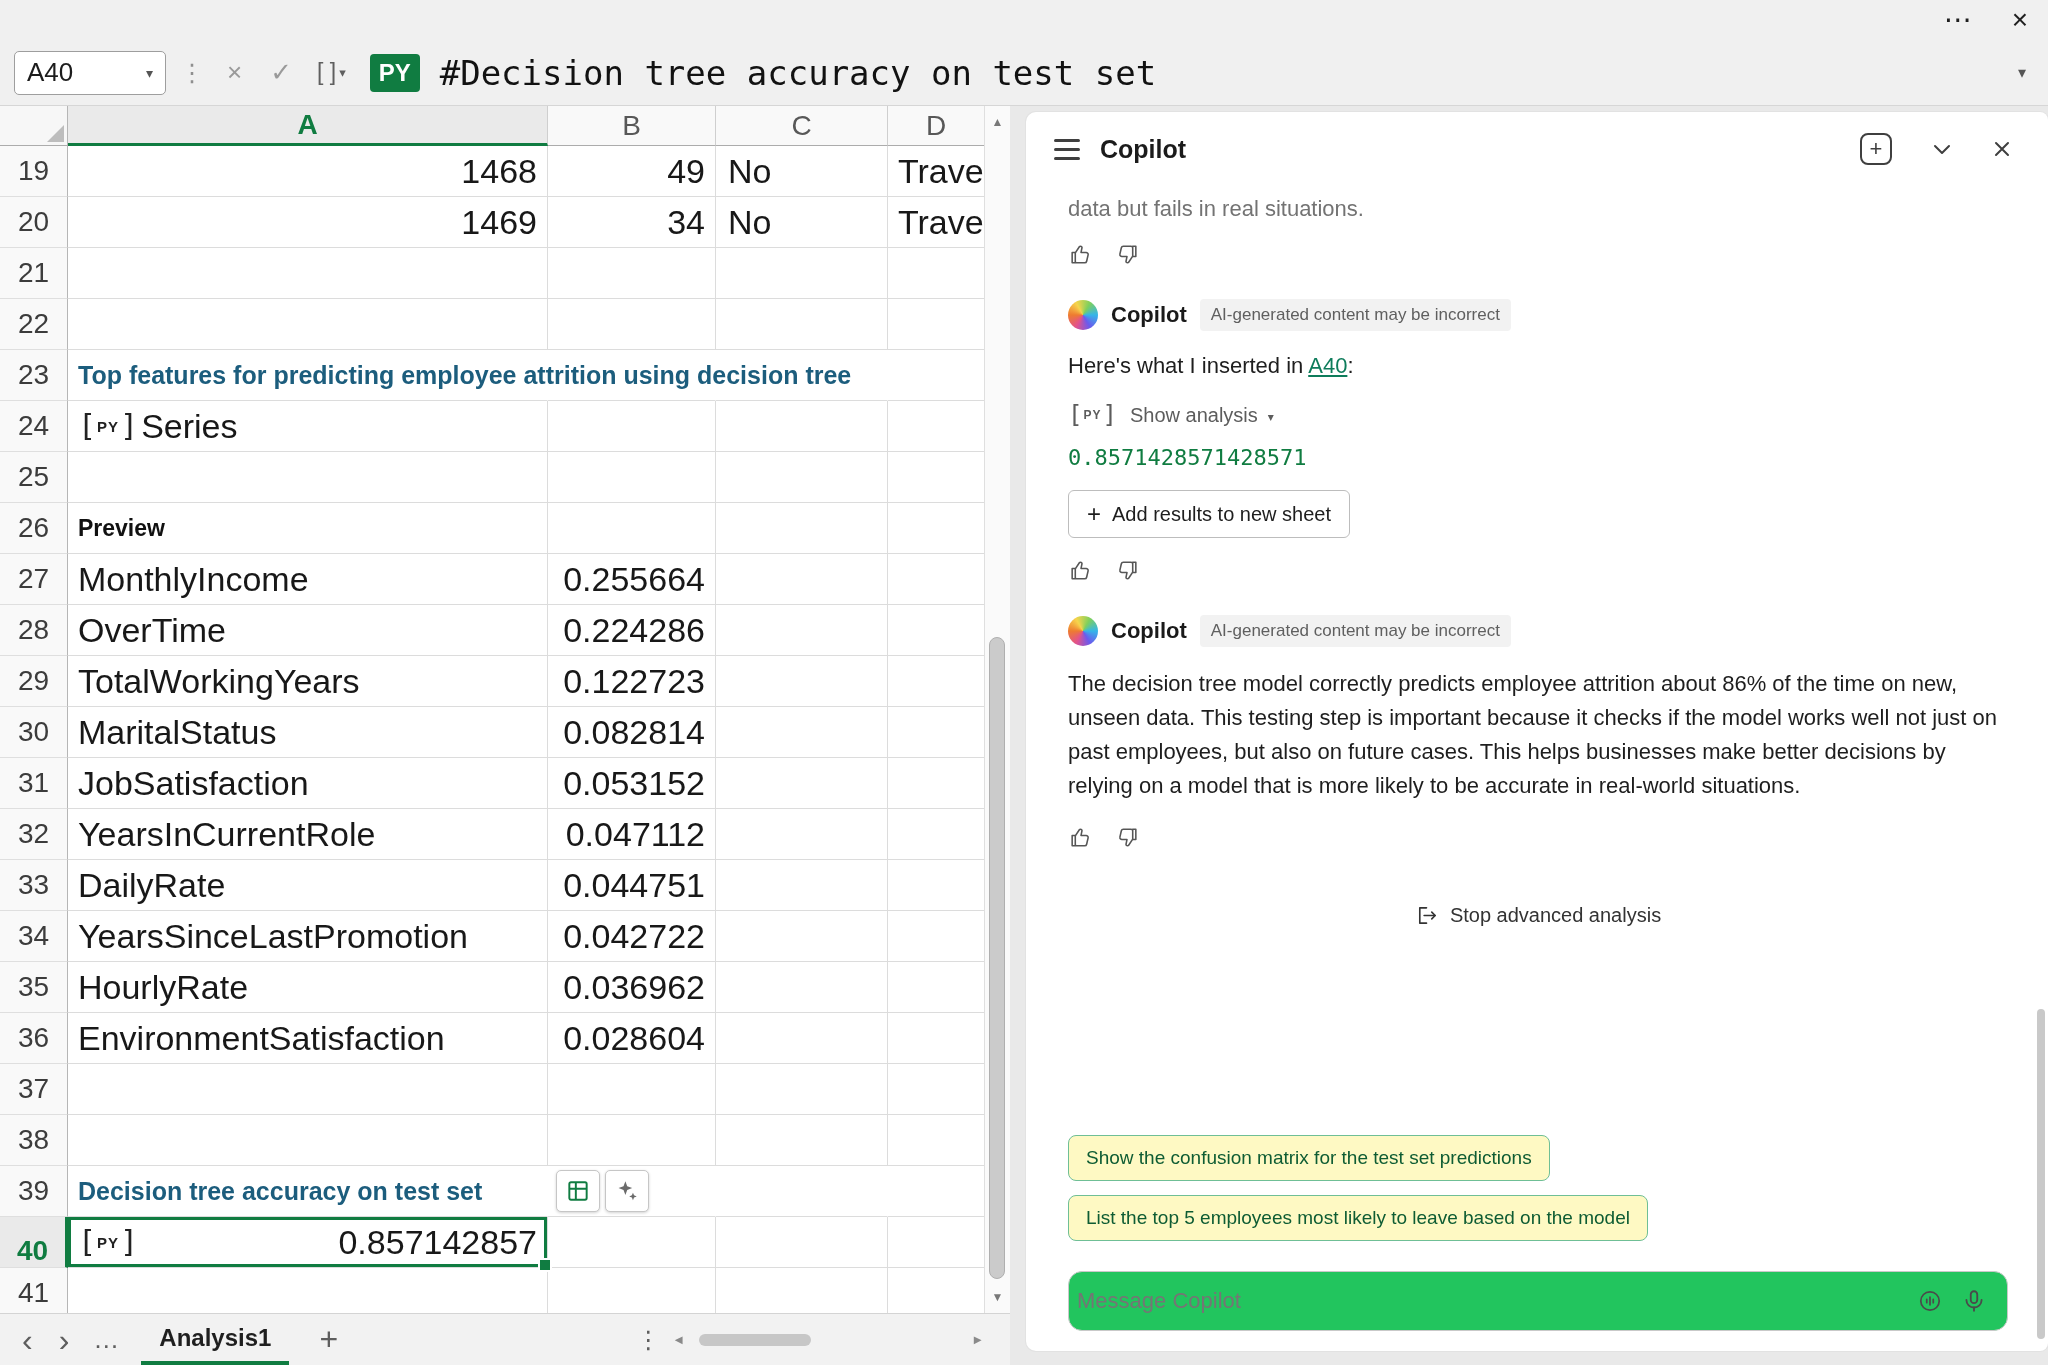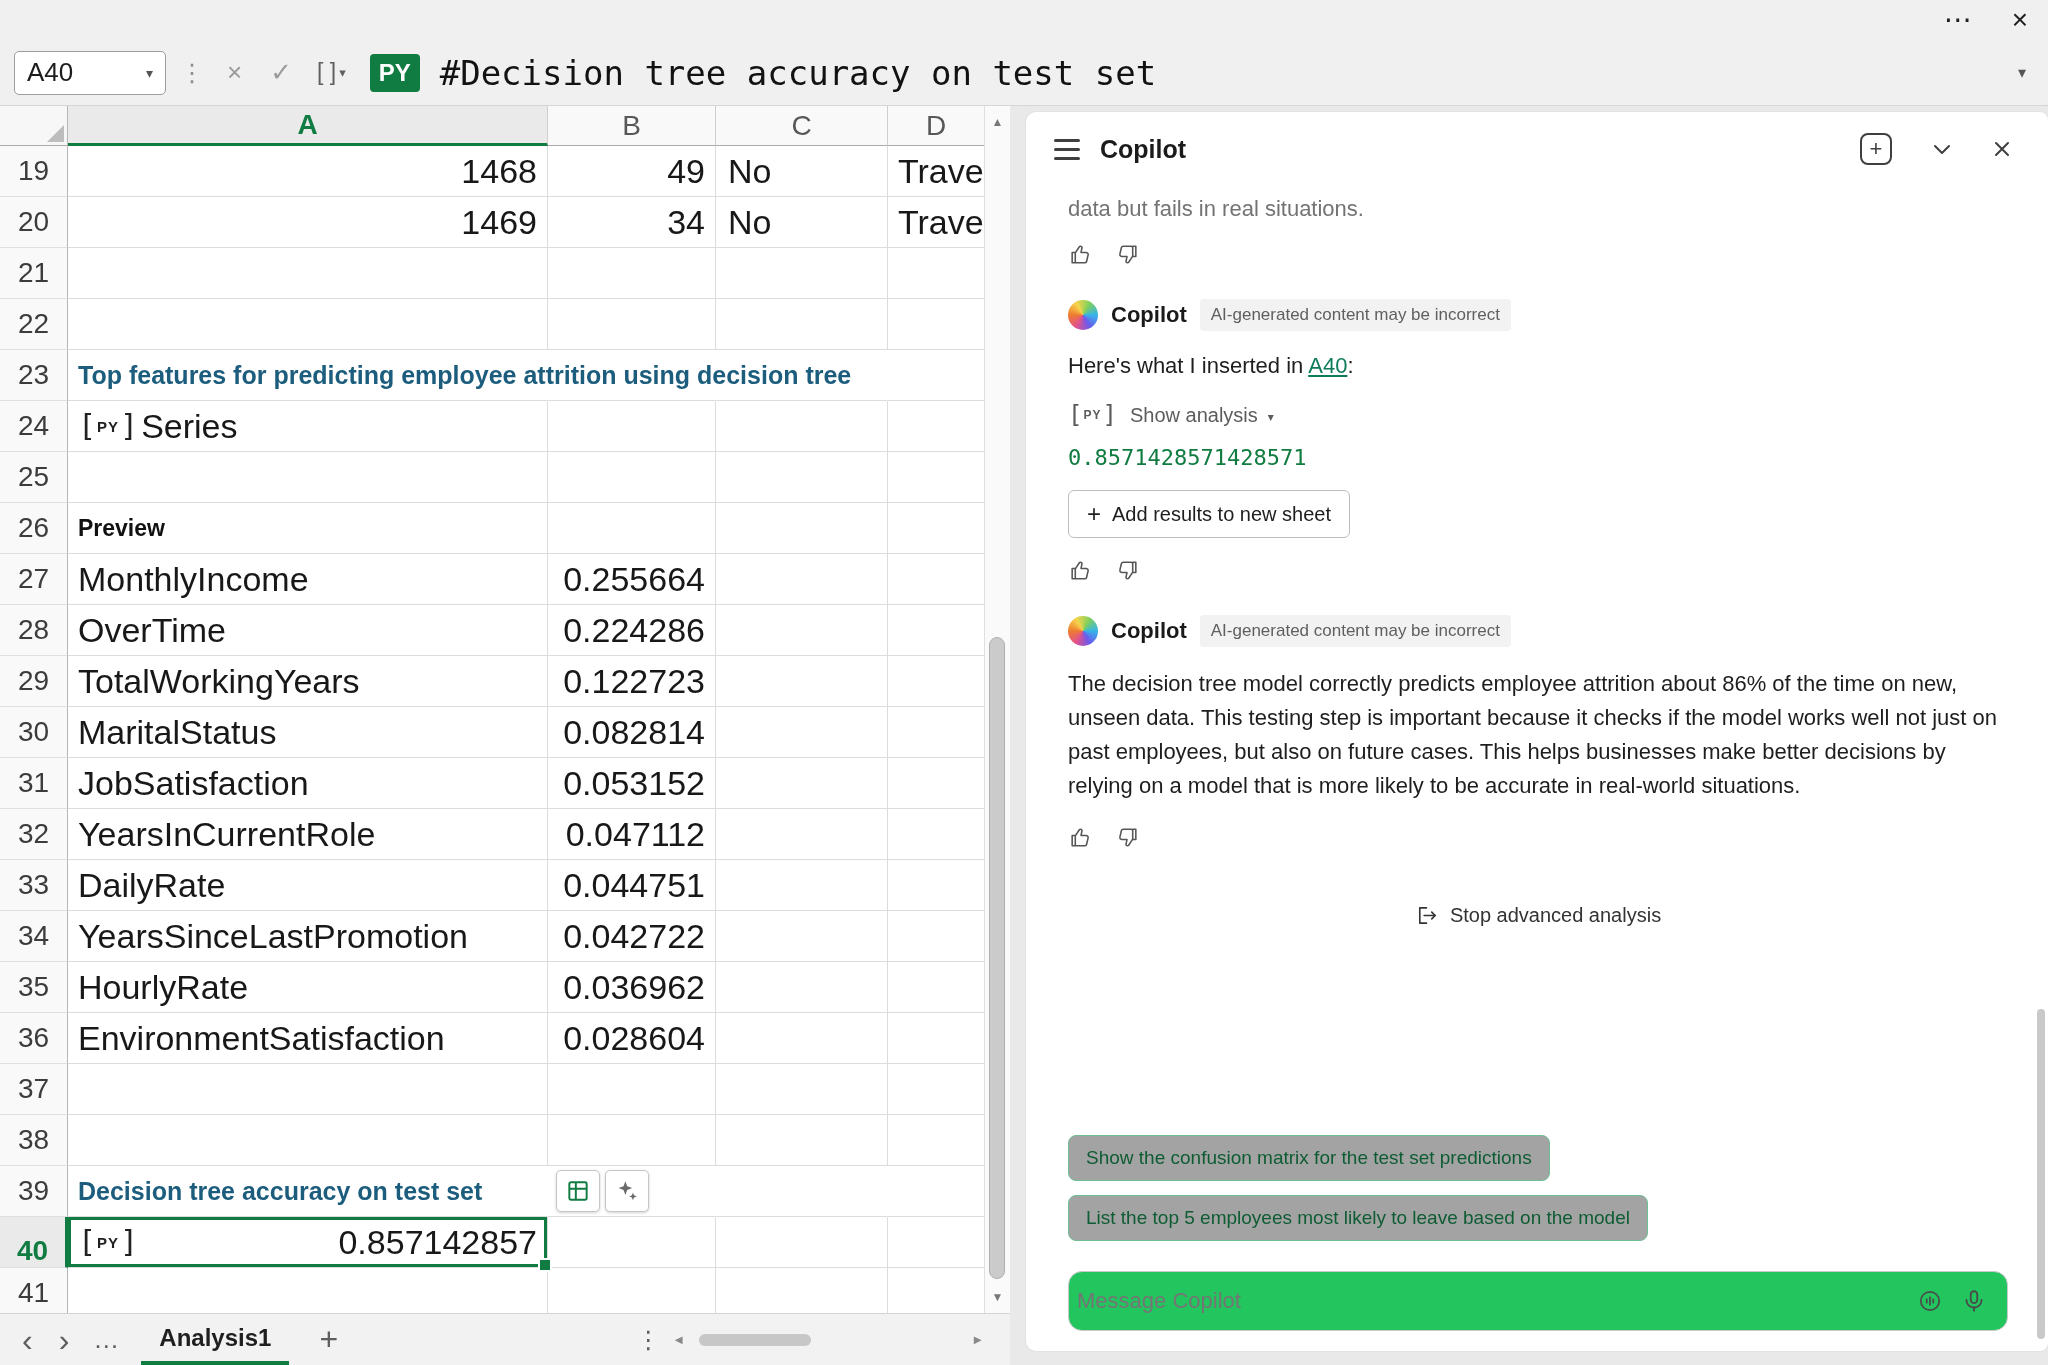--- a/index.html
+++ b/index.html
@@ -151,21 +151,21 @@
                  font-size:20px; color:#1E1E1E; font-family:inherit; }
   .add-results .plusg { font-size:24px; font-weight:400; line-height:1; }
   .explain { font-size:22px; line-height:34px; color:#1E1E1E; margin:20px 0 2px; max-width:935px; }
   .stoprow { display:flex; justify-content:center; margin-top:46px; }
   .stopbtn { display:inline-flex; align-items:center; gap:12px; background:none; border:none;
              font-size:20px; color:#333; font-family:inherit; }
   .stopbtn svg { width:23px; height:23px; color:#333; }
 
   .cp-footer { margin-top:auto; display:flex; flex-direction:column; }
   .chips { display:flex; flex-direction:column; align-items:flex-start; gap:14px; margin-bottom:30px; }
-  .chip { border:1.5px solid var(--chip_border); color:var(--chip_text); background:#a3a3a3;
+  .chip { border:1.5px solid var(--chip_border); color:var(--chip_text); background:#fef9c3;
           border-radius:8px; padding:11px 17px; font-size:19px; text-align:left; font-family:inherit; }
   .inputbox { border:1px solid #C9C9C9; border-radius:14px; height:60px; display:flex;
               align-items:center; padding:0 20px 0 8px; gap:18px; background:#22c55e; }
   .inputbox input { flex:1; border:none; outline:none; background:transparent; font-size:22px;
                     color:#333; font-family:inherit; }
   .inputbox input::placeholder { color:#757575; }
   .in-icn { color:#4A4A4A; display:flex; }
   .in-icn svg { width:26px; height:26px; }
   .cp-scroll-thumb { position:absolute; right:3px; bottom:12px; width:8px; height:330px;
                      background:#C9C9C9; border-radius:4px; }

